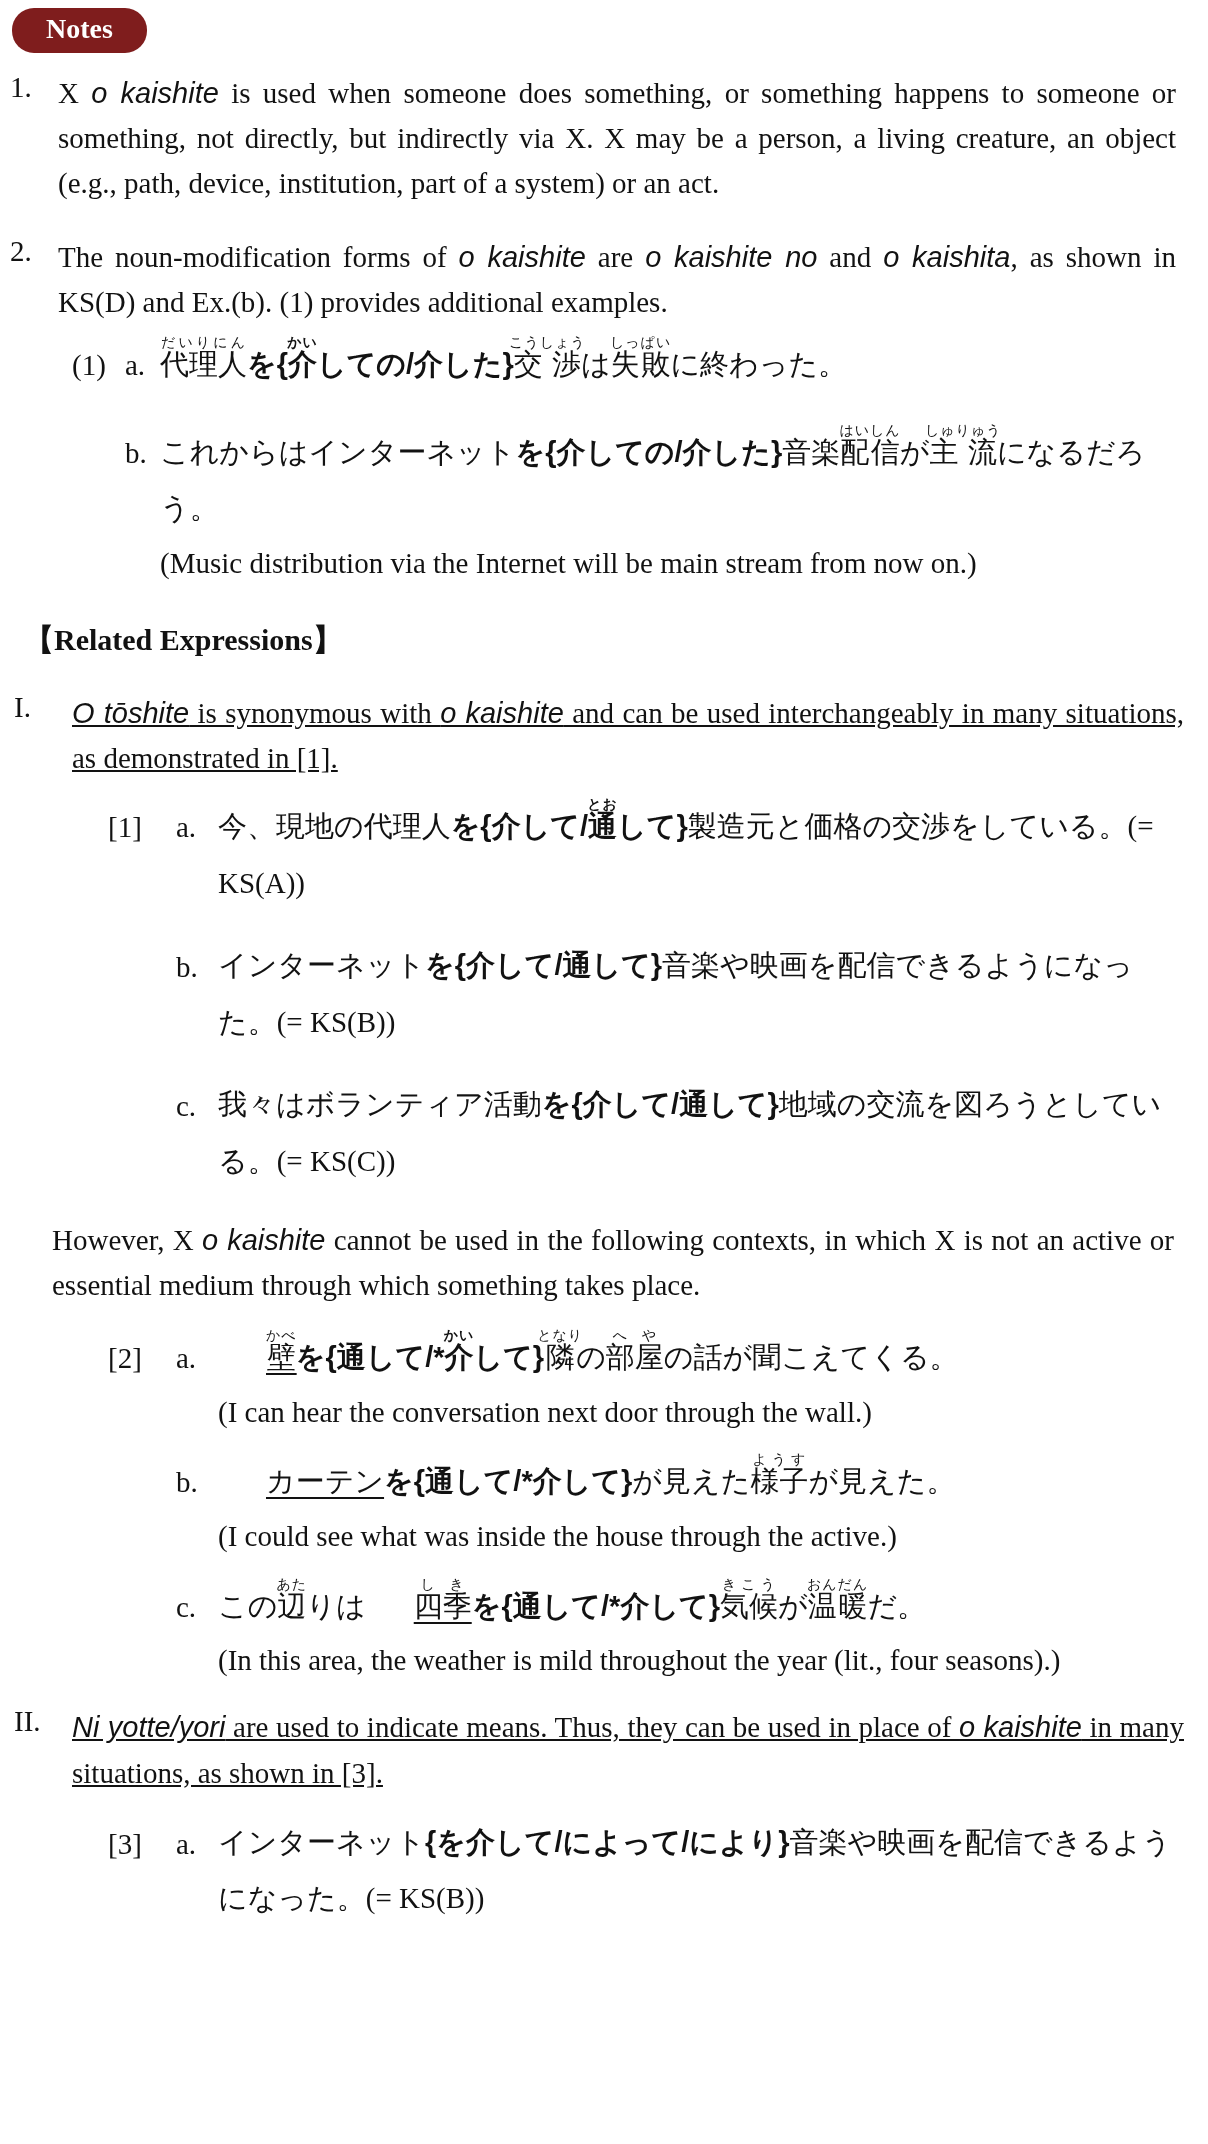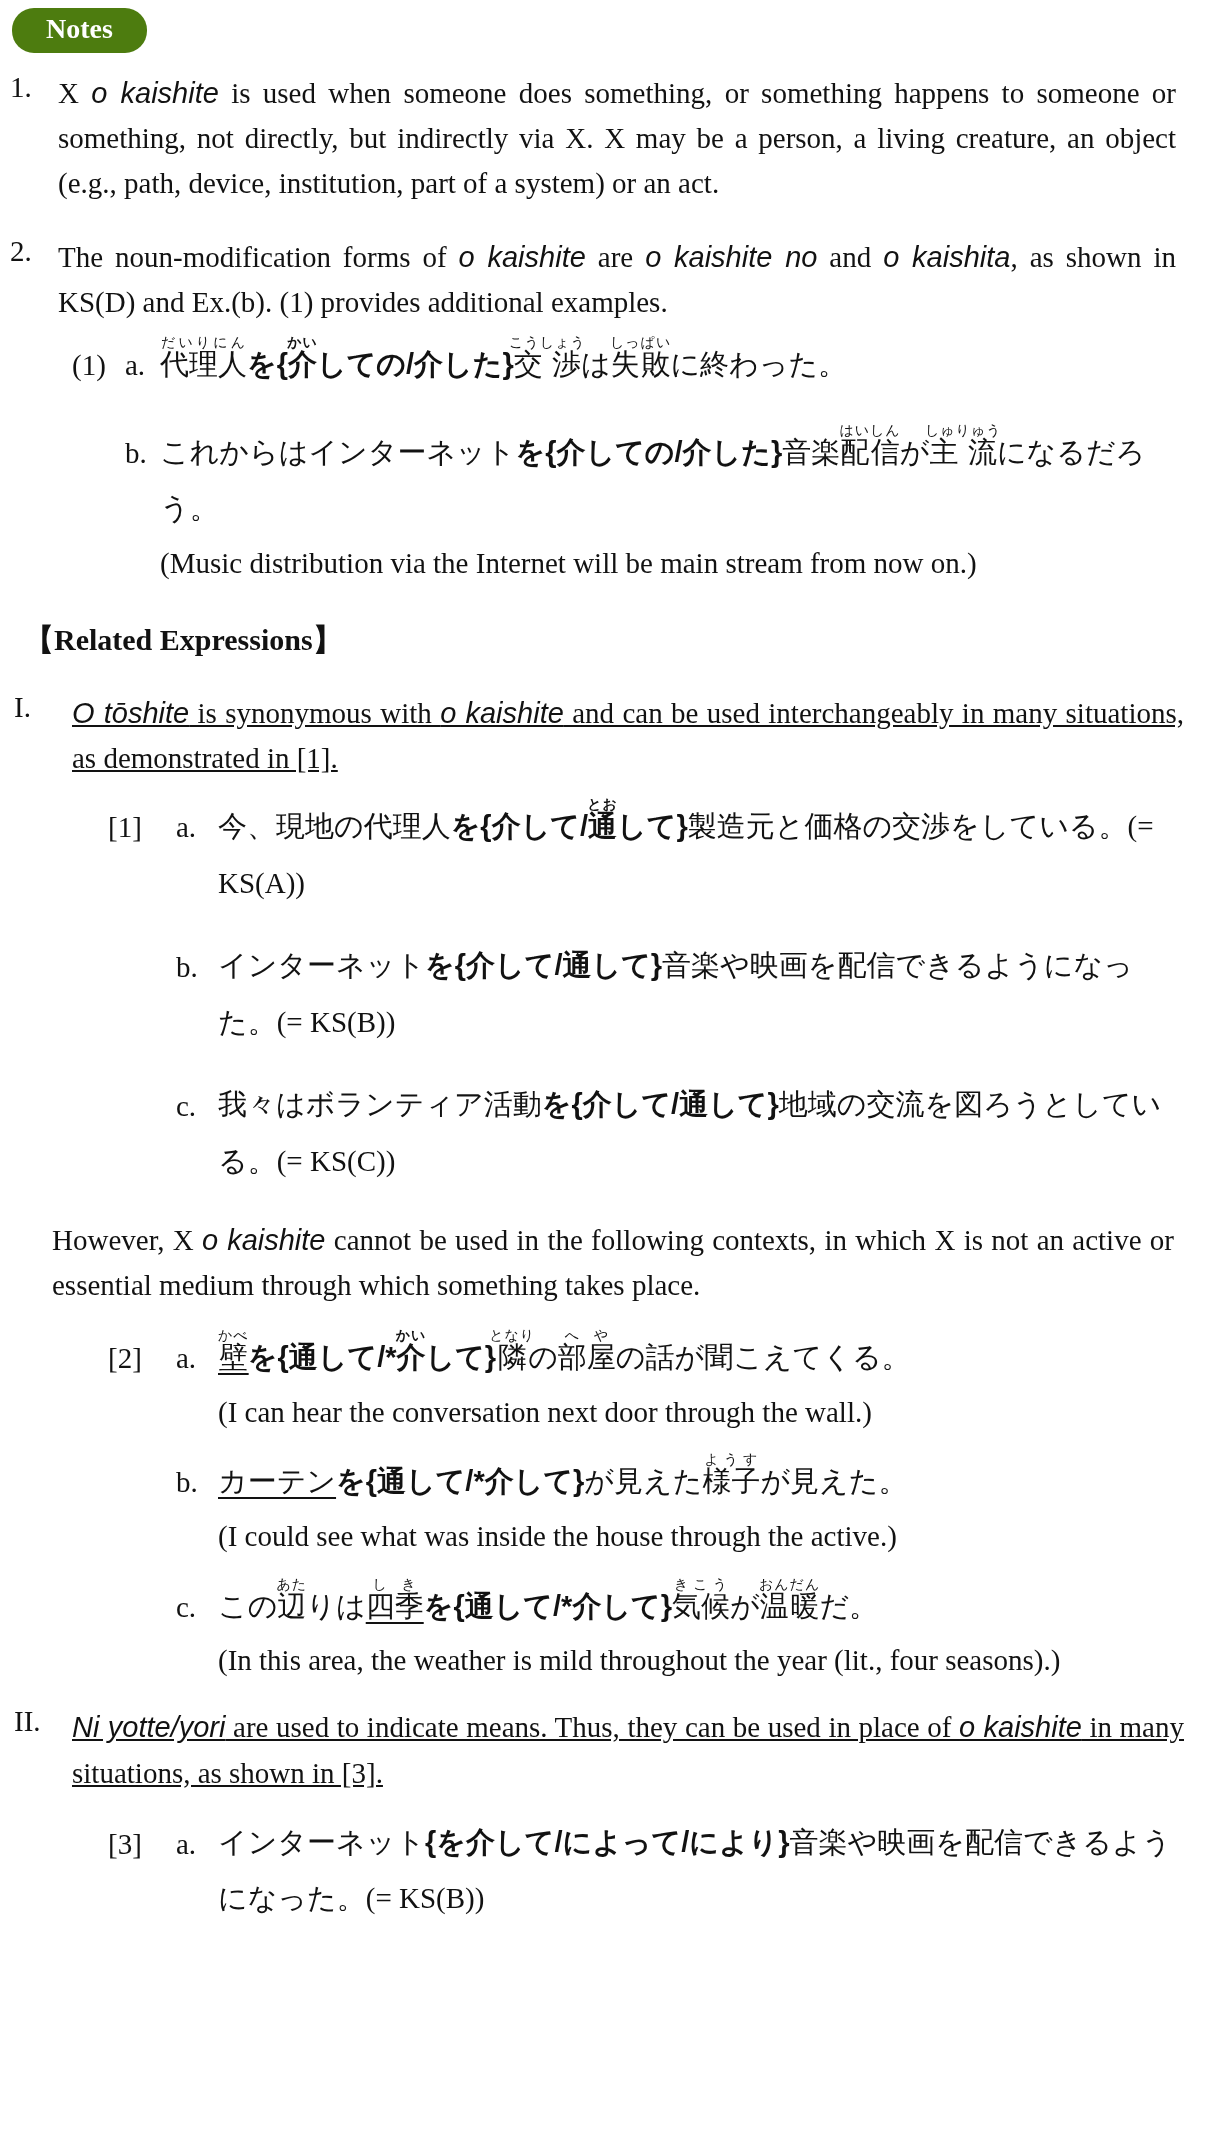--- a/index.html
+++ b/index.html
@@ -11,21 +11,21 @@
     color:#121212;
     font-family:"Liberation Serif","DejaVu Serif",serif;
     font-size:29px;
     box-sizing:border-box;
     padding:8px 28px 30px 8px;
     overflow:hidden;
   }
   
   .notes-badge{
     display:inline-block;
-    background:#4d7c0f;
+    background:#7f1d1d;
     border-radius:22px;
     padding:4px 34px 8px 34px;
     margin-left:4px;
   }
   .notes-badge .blabel{
     color:#ffffff;
     font-weight:bold;
     font-size:28px;
     font-family:"Liberation Serif","DejaVu Serif",serif;
   }
@@ -52,21 +52,21 @@
   
   .sect{position:relative;padding-left:64px;margin-top:30px;}
   .sect .snum{position:absolute;left:6px;top:0;}
   .sbody{width:1112px;text-align:justify;line-height:1.56;text-decoration:underline;}
   .midpara{margin-top:28px;margin-left:44px;width:1122px;text-align:justify;line-height:1.56;}
   
   .xref{margin-top:20px;text-align:right;padding-right:10px;line-height:1.5;}
   
   .it{font-family:"Liberation Sans","DejaVu Sans",sans-serif;font-style:italic;}
   .bd{font-family:"Liberation Sans","DejaVu Sans",sans-serif;font-weight:bold;}
-  .ul{text-decoration:underline;text-underline-offset:6px;text-decoration-thickness:2px;}
+  .ul{text-decoration:underline;text-underline-offset:6px;text-decoration-thickness:2px;margin-left:48px;}
   .ar{font-family:"DejaVu Sans","Liberation Sans",sans-serif;}
   ruby{ruby-position:over;}
   rt{font-size:14px;letter-spacing:1px;text-decoration:none;font-family:"Liberation Serif","DejaVu Serif",serif;}
 </style>
 </head>
 <body>
 
 <div class="page">
 
   <div class="notes-badge">

